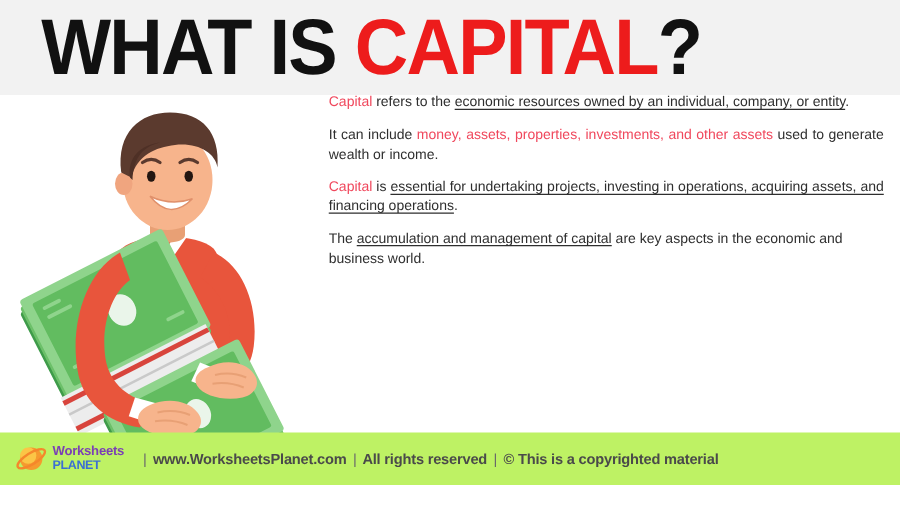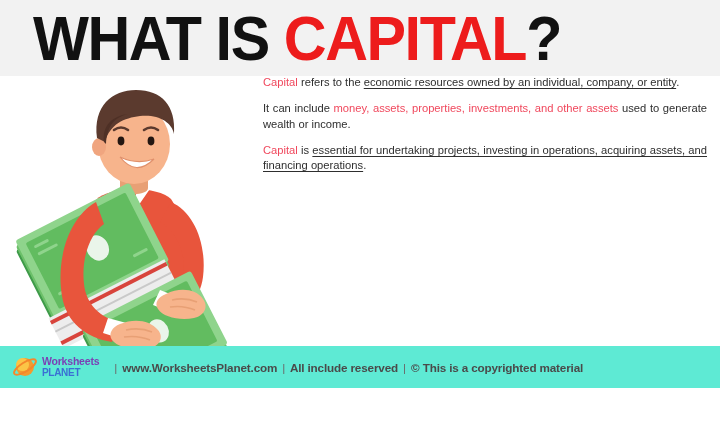--- a/index.html
+++ b/index.html
@@ -57,21 +57,21 @@
   .para:last-child { margin-bottom: 0; }
   .para.left { text-align: left; }
   .hl-red { color: #f0475c; }
   .u { text-decoration: underline; text-underline-offset: 2px; text-decoration-thickness: 1px; }
 
   
   .footer {
     position: absolute;
     left: 0; bottom: 0;
     width: 720px; height: 42px;
-    background: #5eead4;
+    background: #bef264;
     display: flex;
     align-items: center;
     padding-left: 12px;
     margin-top: 32px;
   }
   .logo {
     display: flex;
     align-items: center;
     gap: 4px;
   }
@@ -212,20 +212,23 @@
 
     <p class="para">
       <span>It can include </span><span class="hl-red">money, assets, properties, investments, and other assets</span><span> used to generate wealth or income.</span>
     </p>
 
     <p class="para">
       <span class="hl-red">Capital</span><span> is </span><span class="u">essential for undertaking projects, investing in operations, acquiring assets, and financing operations</span><span>.</span>
     </p>
 
 
+    <p class="para left">
+      <span>The </span><span class="u">accumulation and management of capital</span><span> are key aspects in the economic and business world.</span>
+    </p>
 
   </div>
 
   <div class="footer">
 
     <div class="logo">
       <svg class="logo-mark" viewBox="0 0 32 32">
         <circle cx="16" cy="16" r="11" fill="#F59A2E"></circle>
         <circle cx="13" cy="13" r="8" fill="#FBC546"></circle>
         <ellipse cx="16" cy="16" rx="15.5" ry="5.5" transform="rotate(-32 16 16)" fill="none" stroke="#F5872B" stroke-width="2.4"></ellipse>
@@ -233,20 +236,20 @@
       <span class="logo-words">
         <span class="logo-top">Worksheets</span>
         <span class="logo-bottom">PLANET</span>
       </span>
     </div>
 
     <div class="footer-text">
       <span class="sep">|</span>
       <span>www.WorksheetsPlanet.com</span>
       <span class="sep">|</span>
-      <span>All include reserved</span>
+      <span>All rights reserved</span>
       <span class="sep">|</span>
       <span>© This is a copyrighted material</span>
     </div>
 
   </div>
 
 </div>
 
 </body></html>

